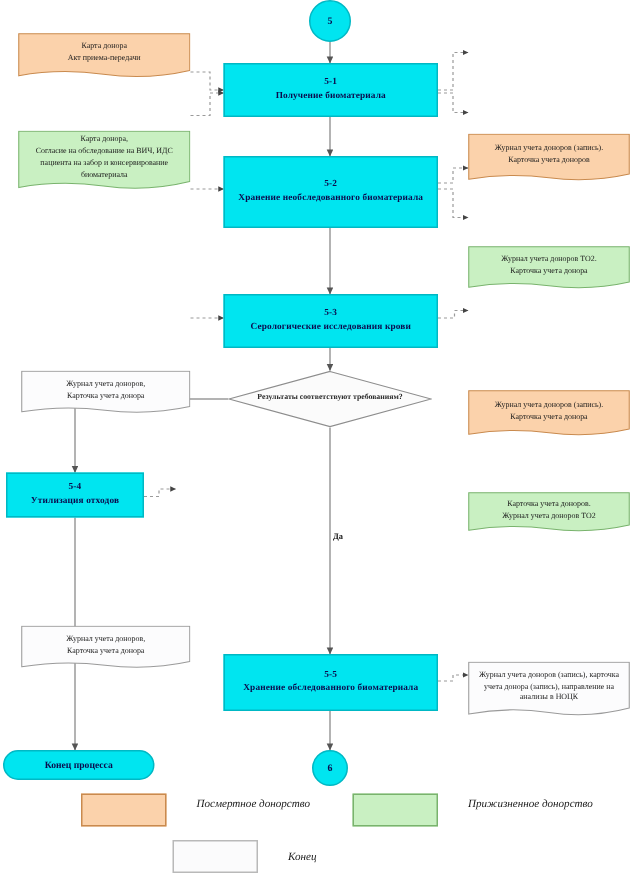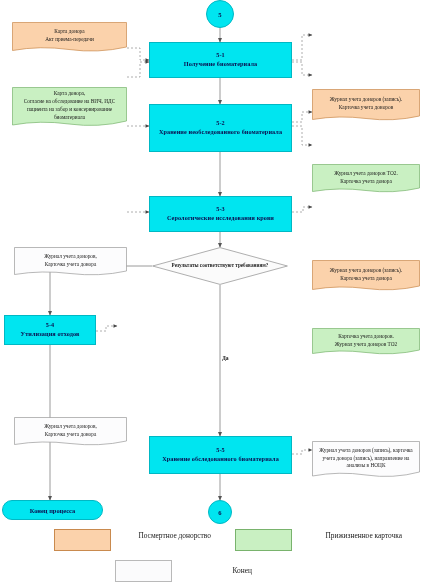--- a/index.html
+++ b/index.html
@@ -77,22 +77,22 @@
     position:absolute;font-size:5.6px;font-weight:bold;color:#111;
     font-family:"Liberation Serif", serif;
   }
 
   
   .legend-swatch{position:absolute;box-sizing:border-box;}
   .legend-orange{background:#fbd2ab;border:1px solid #c98a4e;}
   .legend-green{background:#c9f0c2;border:1px solid #79b36d;}
   .legend-white{background:#fbfbfc;border:1px solid #b9b9b9;}
   .legend-label{
-    position:absolute;font-size:7.4px;color:#1a1a1a;text-align:right;
-    line-height:1.45;font-family:"Liberation Serif", serif;
+    position:absolute;font-size:7.4px;color:#1a1a1a;text-align:left;
+    line-height:1.45;font-family:"Liberation Serif", serif;font-style:italic;
   }
 </style>
 </head>
 <body>
 
 <div class="canvas">
 
   <svg class="svg-layer" viewBox="0 0 424 585">
     <defs>
       <marker id="arr" markerWidth="6" markerHeight="6" refX="4.4" refY="2.2" orient="auto">
@@ -249,18 +249,18 @@
   </div>
 
   <div class="node conn" style="left:208px;top:500px;width:24px;height:24px;">
     <span>6</span>
   </div>
 
   <div class="legend-swatch legend-orange" style="left:54px;top:529px;width:57px;height:22px;"></div>
   <div class="legend-label" style="left:131px;top:531px;width:80px;">Посмертное донорство</div>
 
   <div class="legend-swatch legend-green" style="left:235px;top:529px;width:57px;height:22px;"></div>
-  <div class="legend-label" style="left:312px;top:531px;width:90px;">Прижизненное карточка</div>
+  <div class="legend-label" style="left:312px;top:531px;width:90px;">Прижизненное донорство</div>
 
   <div class="legend-swatch legend-white" style="left:115px;top:560px;width:57px;height:22px;"></div>
   <div class="legend-label" style="left:192px;top:566px;width:60px;">Конец</div>
 
 </div>
 
 </body></html>

